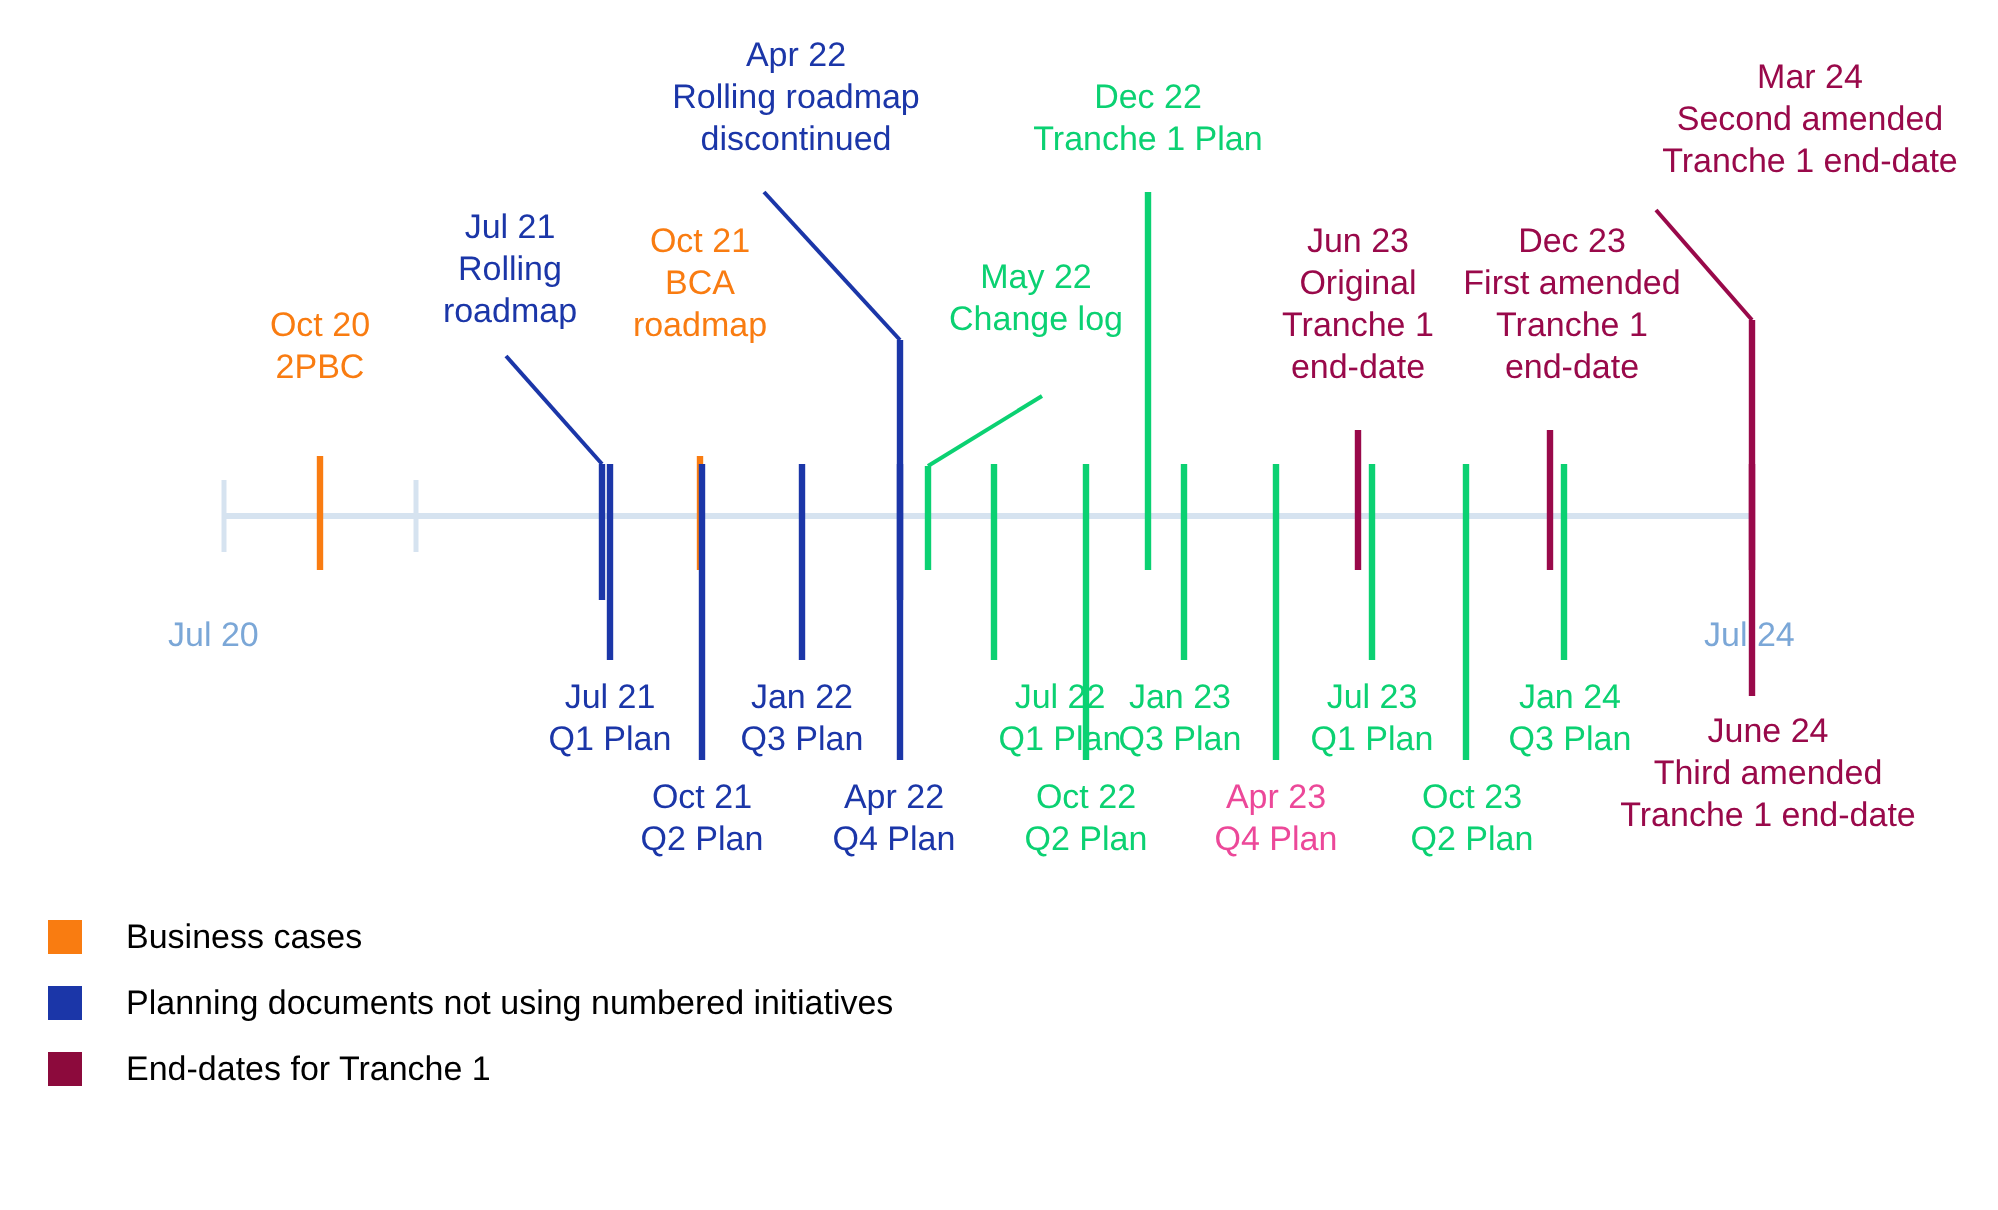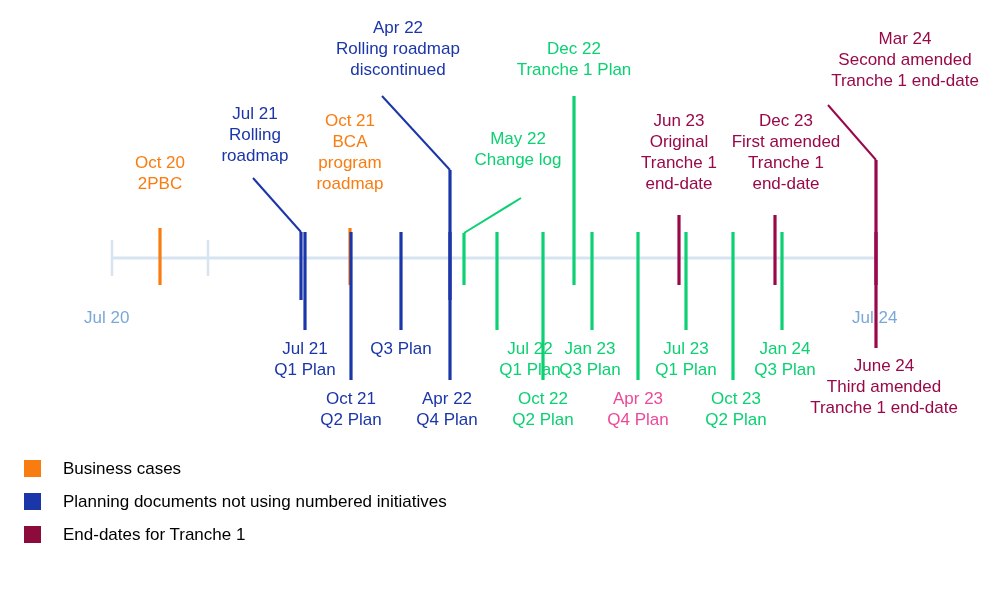--- a/index.html
+++ b/index.html
@@ -105,32 +105,32 @@
         <polyline points="253,178 301,232" fill="none" stroke="#1B36A8" stroke-width="2"></polyline>
         <polyline points="382,96 450,170" fill="none" stroke="#1B36A8" stroke-width="2"></polyline>
         <polyline points="521,198 464,233" fill="none" stroke="#0BD172" stroke-width="2"></polyline>
         <polyline points="828,105 876,160" fill="none" stroke="#99094A" stroke-width="2"></polyline>
       </g>
   </svg>
 
   <div id="labels-above">
       <div class="tl-label c" style="color: rgb(249, 124, 17); top: 152px; width: 280px; left: 20px;"><div>Oct 20</div><div>2PBC</div></div>
       <div class="tl-label c" style="color: rgb(27, 54, 168); top: 103px; width: 280px; left: 115px;"><div>Jul 21</div><div>Rolling</div><div>roadmap</div></div>
-      <div class="tl-label c" style="color: rgb(249, 124, 17); top: 110px; width: 280px; left: 210px;"><div>Oct 21</div><div>BCA</div><div>program</div><div>roadmap</div></div>
+      <div class="tl-label c" style="color: rgb(249, 124, 17); top: 110px; width: 280px; left: 210px;"><div>Oct 21</div><div>BCA</div><div>roadmap</div></div>
       <div class="tl-label c" style="color: rgb(27, 54, 168); top: 17px; width: 280px; left: 258px;"><div>Apr 22</div><div>Rolling roadmap</div><div>discontinued</div></div>
       <div class="tl-label c" style="color: rgb(11, 209, 114); top: 128px; width: 280px; left: 378px;"><div>May 22</div><div>Change log</div></div>
       <div class="tl-label c" style="color: rgb(11, 209, 114); top: 38px; width: 280px; left: 434px;"><div>Dec 22</div><div>Tranche 1 Plan</div></div>
       <div class="tl-label c" style="color: rgb(153, 9, 74); top: 110px; width: 280px; left: 539px;"><div>Jun 23</div><div>Original</div><div>Tranche 1</div><div>end-date</div></div>
       <div class="tl-label c" style="color: rgb(153, 9, 74); top: 110px; width: 280px; left: 646px;"><div>Dec 23</div><div>First amended</div><div>Tranche 1</div><div>end-date</div></div>
       <div class="tl-label c" style="color: rgb(153, 9, 74); top: 28px; width: 280px; left: 765px;"><div>Mar 24</div><div>Second amended</div><div>Tranche 1 end-date</div></div>
     </div>
   <div id="labels-below">
       <div class="tl-label c" style="color: rgb(27, 54, 168); top: 338px; width: 280px; left: 165px;"><div>Jul 21</div><div>Q1 Plan</div></div>
       <div class="tl-label c" style="color: rgb(27, 54, 168); top: 388px; width: 280px; left: 211px;"><div>Oct 21</div><div>Q2 Plan</div></div>
-      <div class="tl-label c" style="color: rgb(27, 54, 168); top: 338px; width: 280px; left: 261px;"><div>Q3 Plan</div></div>
+      <div class="tl-label c" style="color: rgb(27, 54, 168); top: 338px; width: 280px; left: 261px;"><div>Jan 22</div><div>Q3 Plan</div></div>
       <div class="tl-label c" style="color: rgb(27, 54, 168); top: 388px; width: 280px; left: 307px;"><div>Apr 22</div><div>Q4 Plan</div></div>
       <div class="tl-label c" style="color: rgb(11, 209, 114); top: 338px; width: 280px; left: 354px; padding-left: 36px;"><div>Jul 22</div><div>Q1 Plan</div></div>
       <div class="tl-label c" style="color: rgb(11, 209, 114); top: 388px; width: 280px; left: 403px;"><div>Oct 22</div><div>Q2 Plan</div></div>
       <div class="tl-label c" style="color: rgb(11, 209, 114); top: 338px; width: 280px; left: 450px;"><div>Jan 23</div><div>Q3 Plan</div></div>
       <div class="tl-label c" style="color: #ec4899; top: 388px; width: 280px; left: 498px;"><div>Apr 23</div><div>Q4 Plan</div></div>
       <div class="tl-label c" style="color: rgb(11, 209, 114); top: 338px; width: 280px; left: 546px;"><div>Jul 23</div><div>Q1 Plan</div></div>
       <div class="tl-label c" style="color: rgb(11, 209, 114); top: 388px; width: 280px; left: 596px;"><div>Oct 23</div><div>Q2 Plan</div></div>
       <div class="tl-label c" style="color: rgb(11, 209, 114); top: 338px; width: 280px; left: 645px;"><div>Jan 24</div><div>Q3 Plan</div></div>
       <div class="tl-label c" style="color: rgb(153, 9, 74); top: 355px; width: 280px; left: 744px;"><div>June 24</div><div>Third amended</div><div>Tranche 1 end-date</div></div>
     </div>

